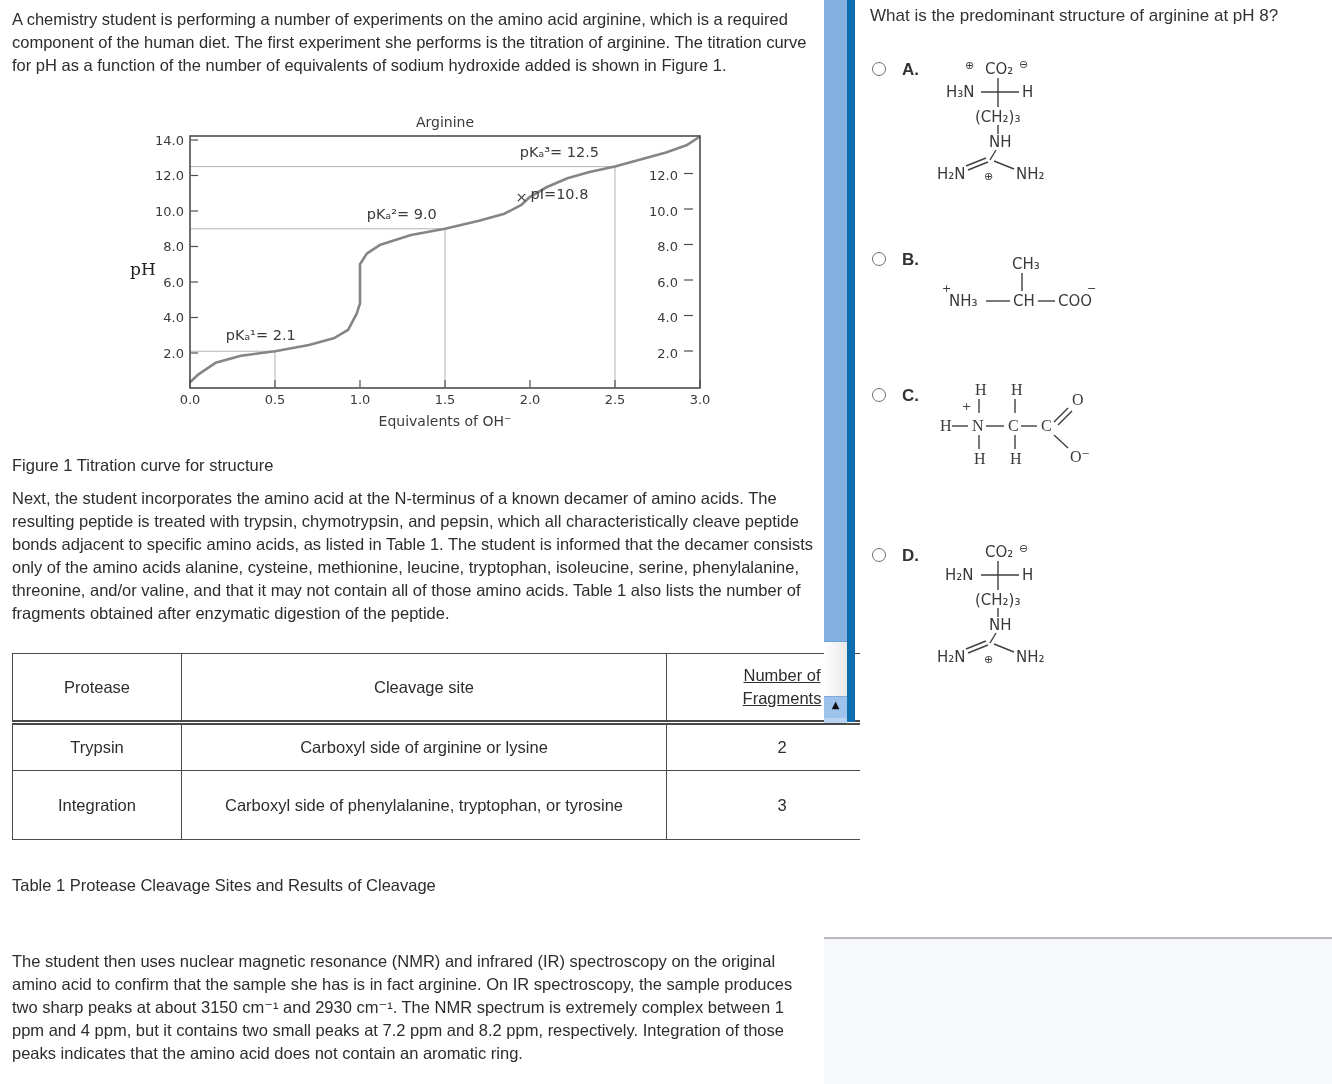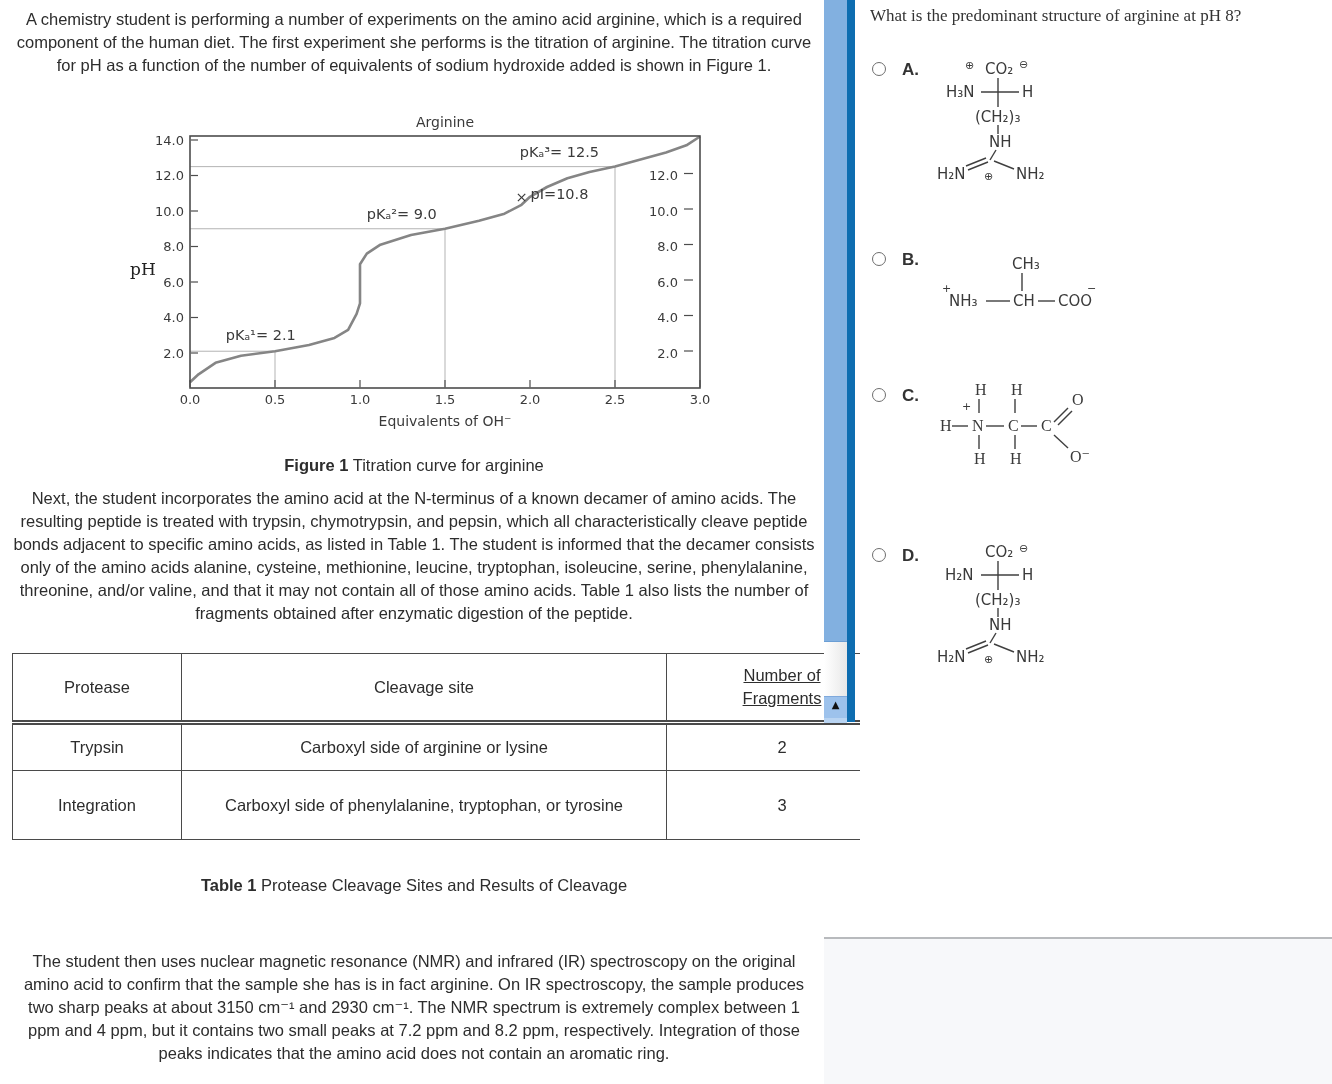--- a/index.html
+++ b/index.html
@@ -4,23 +4,23 @@
 <style>
   html,body{margin:0;padding:0;}
   body{
     width:1332px;height:1084px;position:relative;overflow:hidden;
     background:#ffffff;
     font-family:"Liberation Sans","DejaVu Sans",sans-serif;
     color:#2d2d2d;
   }
   
   .passage{position:absolute;left:0;top:0;width:820px;height:1084px;background:#fff;}
-  .passage p{position:absolute;left:12px;width:804px;margin:0;font-size:16.5px;line-height:23px;color:#2d2d2d;text-align:center;}
+  .passage p{position:absolute;left:12px;width:804px;margin:0;font-size:16.5px;line-height:23px;color:#2d2d2d;}
   .cap{position:absolute;left:12px;margin:0;font-size:16.5px;color:#2d2d2d;}
-  .cap b{font-weight:bold;}
+  .cap b{font-weight:normal;}
 
   
   .figwrap{position:absolute;left:112px;top:113px;width:599px;height:330px;overflow:hidden;}
   #titration-chart{display:block;}
   #titration-chart .curve{fill:none;stroke:#858585;stroke-width:2.6;stroke-linejoin:round;}
   #titration-chart .refline{stroke:#b3b3b3;stroke-width:1;}
   #titration-chart .plotborder{fill:none;stroke:#4d4d4d;stroke-width:1.6;}
   #titration-chart .tick{stroke:#4d4d4d;stroke-width:1.2;}
   #titration-chart .ticklab{font:13px "DejaVu Sans",sans-serif;fill:#3a3a3a;}
   #titration-chart .anno{font:14.5px "DejaVu Sans",sans-serif;fill:#3a3a3a;}
@@ -47,21 +47,21 @@
   .scroll-track{position:absolute;left:824px;top:0;width:23px;height:722px;background:linear-gradient(to right,#ffffff,#e8e8e8);}
   .scroll-thumb{position:absolute;left:0;top:0;width:23px;height:641px;background:#82b0e0;border-bottom:1px solid #6b9ed4;}
   .scroll-btn{position:absolute;left:0;top:696px;width:23px;height:26px;background:#9dc2ec;border-top:1px solid #7fa9dc;
     display:flex;align-items:flex-start;justify-content:center;}
   .scroll-btn .arrow{font-size:10px;line-height:16px;color:#111;font-family:"DejaVu Sans",sans-serif;}
   .scroll-btn::after{content:"";position:absolute;left:0;bottom:0;width:23px;height:5px;background:#b9d4f2;}
   .divider-bar{position:absolute;left:847px;top:0;width:8px;height:722px;background:#0e6db0;}
 
   
   .question-panel{position:absolute;left:860px;top:0;width:472px;height:1084px;background:#fff;}
-  .qtext{position:absolute;left:10px;top:4px;width:455px;margin:0;font-size:17px;line-height:23px;color:#333;font-family:Liberation Serif, serif;}
+  .qtext{position:absolute;left:10px;top:4px;width:455px;margin:0;font-size:17px;line-height:23px;color:#333;}
   .opt-radio{position:absolute;width:14px;height:14px;border:1.5px solid #6e6e6e;border-radius:50%;background:#fff;box-sizing:border-box;}
   .opt-letter{position:absolute;font-size:17px;font-weight:bold;color:#333;}
   .structure{position:absolute;}
   .structure line{stroke:#3f3f3f;stroke-width:1.4;}
   .structure text{fill:#3a3a3a;}
   .stx{font:15px "DejaVu Sans",sans-serif;}
   .stx-sm{font:11px "DejaVu Sans",sans-serif;}
   .stc{font:16px "Liberation Serif","DejaVu Serif",serif;}
 
   
@@ -129,21 +129,21 @@
         <text x="407.8" y="43.86249999999998" class="anno">pKₐ³= 12.5</text>
         <text x="409.5" y="88.79999999999998" class="anno" text-anchor="middle">×</text>
         <text x="418.5" y="85.79999999999998" class="anno">pI=10.8</text>
         <text x="333" y="14" class="charttitle" text-anchor="middle">Arginine</text>
         <text x="18" y="162" class="ylab">pH</text>
         <text x="333" y="313" class="xlab" text-anchor="middle">Equivalents of OH⁻</text>
       </svg>
   </div>
 
   <p class="cap" style="top:454px">
-    <b>Figure 1</b><span> Titration curve for arginine</span>
+    <b>Figure 1</b><span> Titration curve for structure</span>
   </p>
 
   <p style="top:487px">Next, the student incorporates the amino acid at the N-terminus of a known decamer of amino acids. The resulting peptide is treated with trypsin, chymotrypsin, and pepsin, which all characteristically cleave peptide bonds adjacent to specific amino acids, as listed in Table 1. The student is informed that the decamer consists only of the amino acids alanine, cysteine, methionine, leucine, tryptophan, isoleucine, serine, phenylalanine, threonine, and/or valine, and that it may not contain all of those amino acids. Table 1 also lists the number of fragments obtained after enzymatic digestion of the peptide.</p>
 
   <table class="ptable">
     <thead>
       <tr>
         <th class="col-protease">Protease</th>
         <th class="col-cleavage">Cleavage site</th>
         <th class="col-frag"><span class="hdr-frag-inner">Number of Fragments</span></th>

